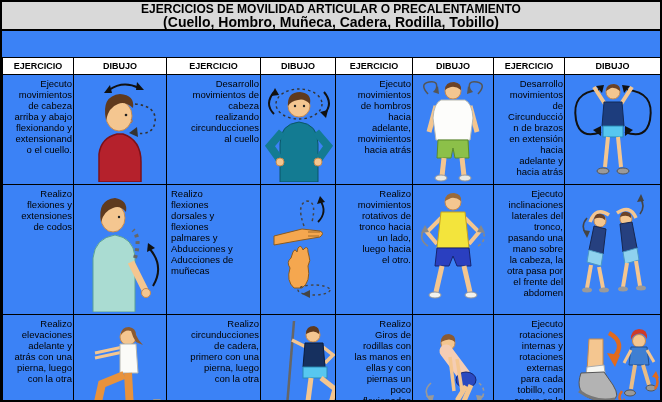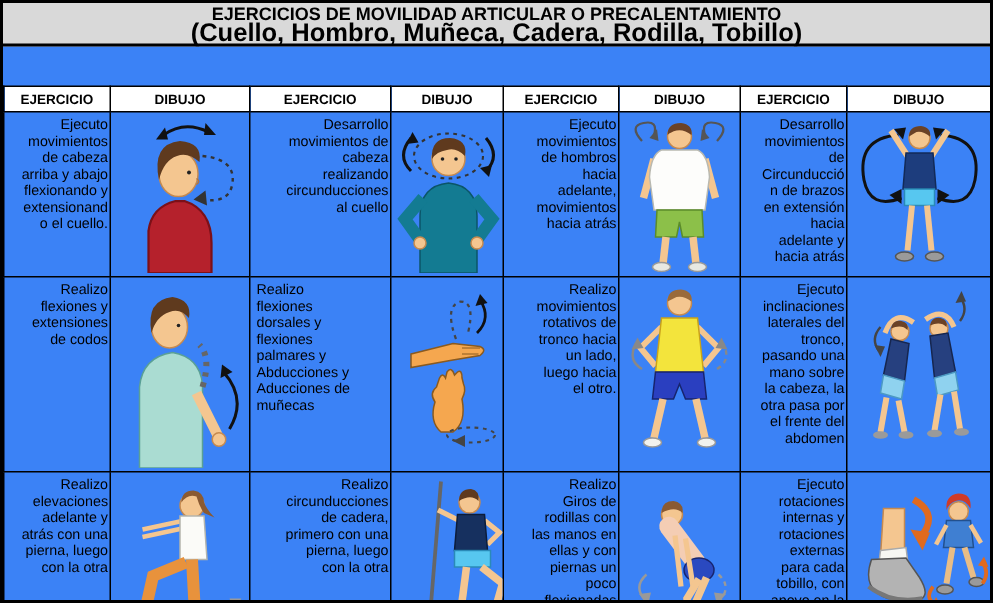--- a/index.html
+++ b/index.html
@@ -7,21 +7,21 @@
     width:662px;height:402px;box-sizing:border-box;
     border:2px solid #000;background:#3b82f6;
     font-family:"Liberation Sans",sans-serif;color:#000;
     overflow:hidden;
   }
   .titlebar{
     background:#d9d9d9;border-bottom:2px solid #000;
     height:26px;text-align:center;padding-top:1px;box-sizing:content-box;
   }
   .title{font-weight:bold;font-size:12px;line-height:13px;}
-  .subtitle{font-weight:bold;font-size:17px;line-height:12px;}
+  .subtitle{font-weight:bold;font-size:14px;line-height:12px;}
   table{border-collapse:collapse;table-layout:fixed;width:658px;margin-top:26px;}
   th,td{border:1px solid #000;overflow:hidden;}
   th{
     font-size:9px;font-weight:bold;text-align:center;
     height:14px;padding:1px 0;background:#fff;
   }
   td.ex{
     font-size:9.5px;line-height:11px;text-align:right;
     vertical-align:top;padding:3px 1px;white-space:pre-line;
   }

